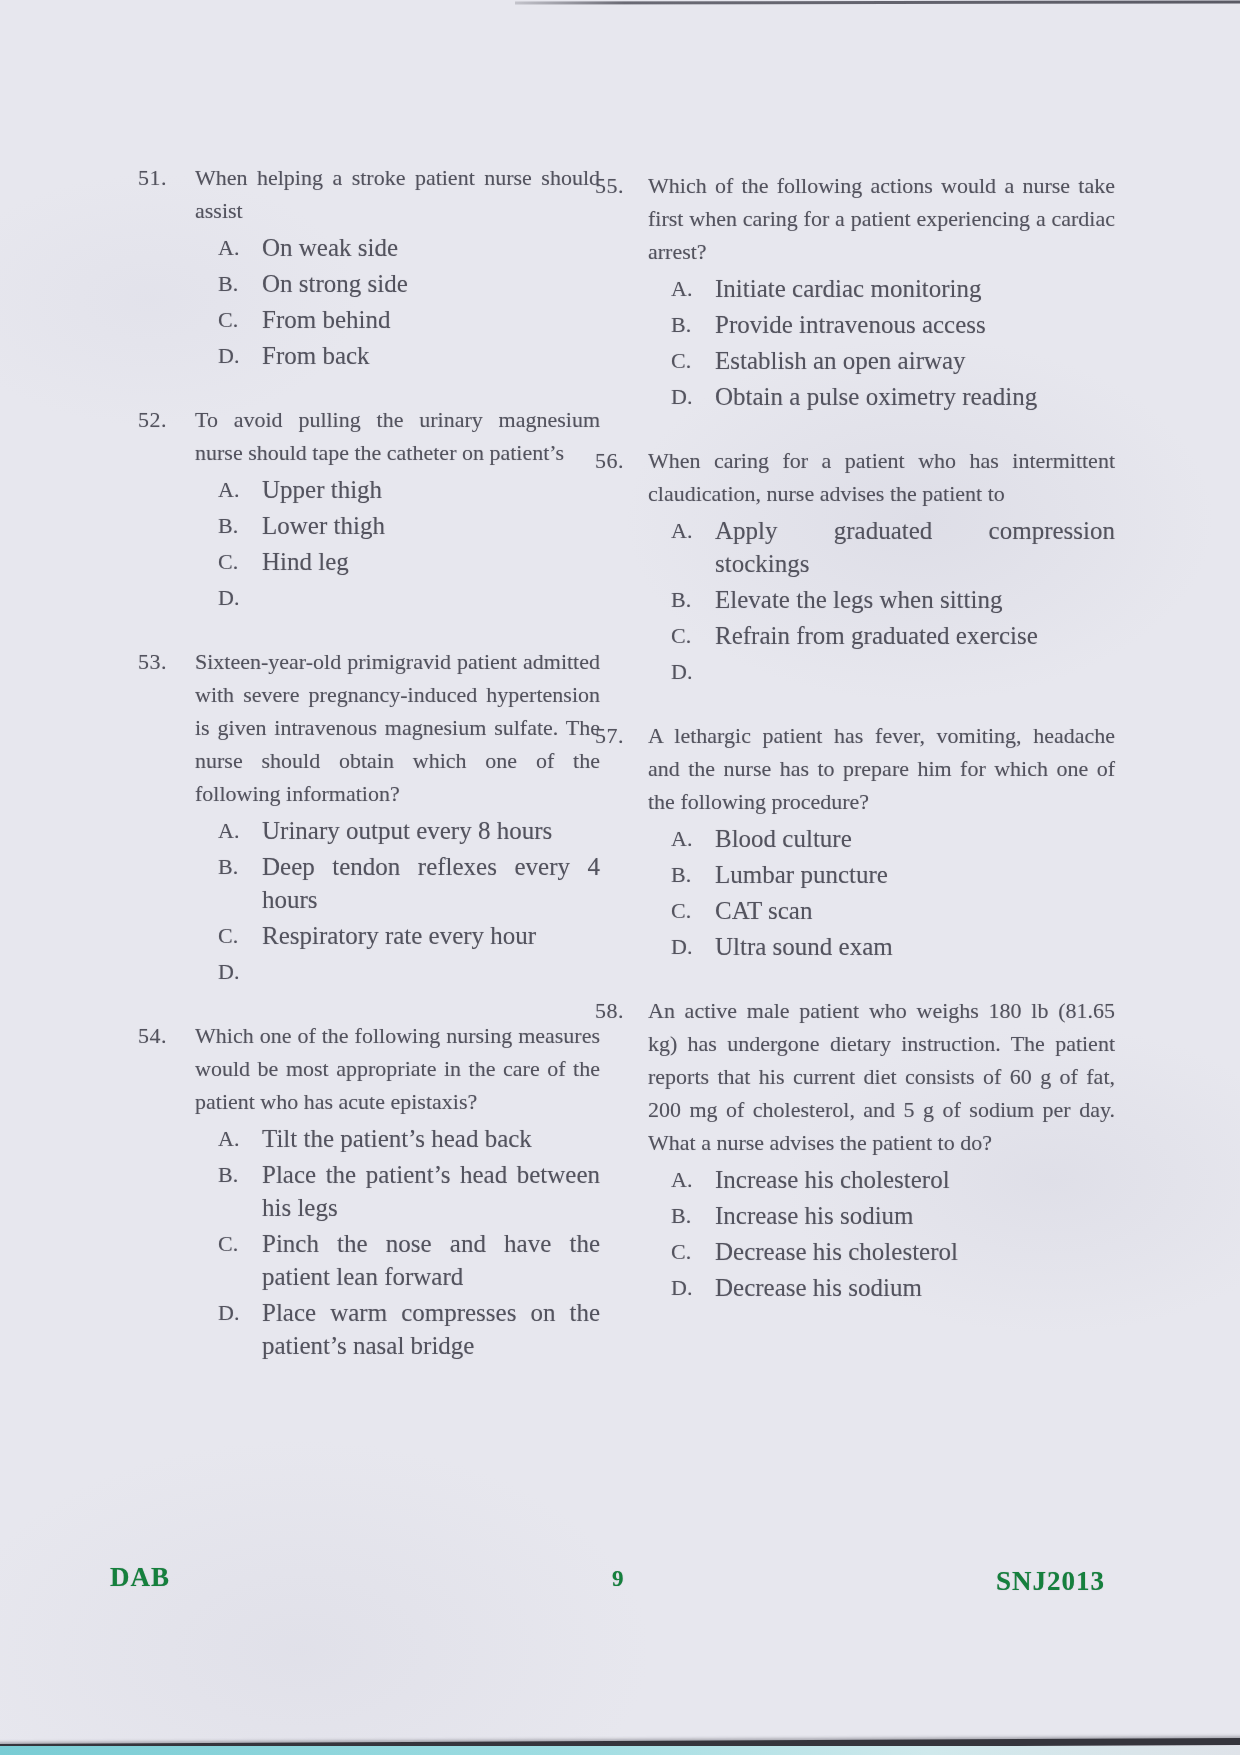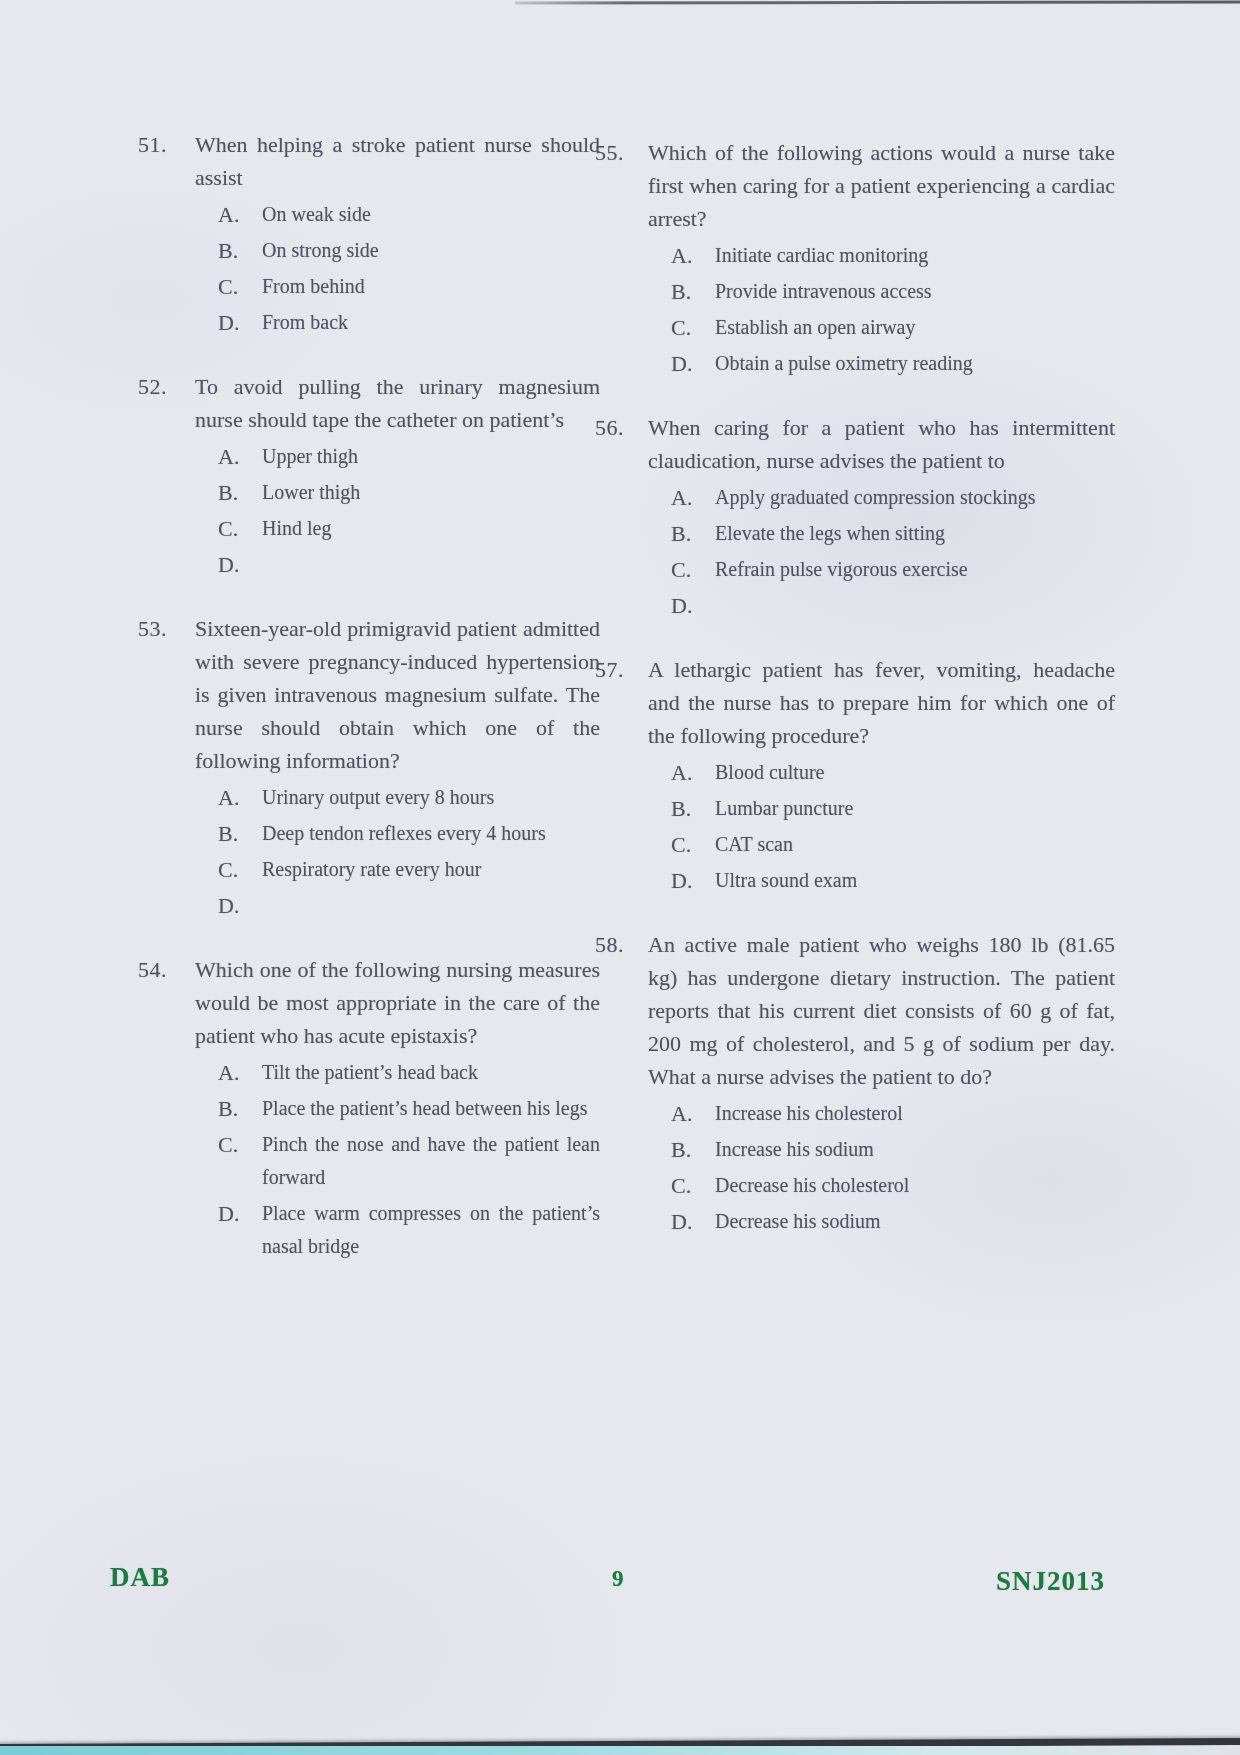--- a/index.html
+++ b/index.html
@@ -9,21 +9,21 @@
     background:#e7e7ee;
     background-image:
       radial-gradient(ellipse 420px 260px at 920px 520px, rgba(205,205,218,.35), rgba(205,205,218,0) 70%),
       radial-gradient(ellipse 380px 220px at 1050px 1180px, rgba(205,205,218,.30), rgba(205,205,218,0) 70%),
       radial-gradient(ellipse 500px 300px at 300px 1650px, rgba(210,210,222,.30), rgba(210,210,222,0) 70%),
       radial-gradient(ellipse 300px 180px at 150px 300px, rgba(222,222,232,.5), rgba(222,222,232,0) 70%);
     font-family:"Liberation Serif","DejaVu Serif",serif;
     color:#53535e;
     overflow:hidden;
   }
-  .col{position:absolute;}
+  .col{position:absolute;margin-top:33px;}
   #col-left{left:138px;top:128px;width:462px;}
   #col-right{left:595px;top:136px;width:520px;}
   .question{display:flex;margin-bottom:31px;}
   .qnum{
     flex:0 0 57px;
     font-size:22px;line-height:33px;
     letter-spacing:.5px;
   }
   #col-right .qnum{flex:0 0 53px;}
   .qbody{flex:1;}
@@ -39,21 +39,21 @@
     margin-top:3px;
     padding-left:23px;
   }
   .olabel{
     flex:0 0 44px;
     font-size:22px;line-height:33px;
     text-shadow:0 0 1px rgba(83,83,94,.35);
   }
   .otext{
     flex:1;
-    font-size:20px;line-height:33px;
+    font-size:25px;line-height:33px;
     text-align:justify;
     text-shadow:0 0 1px rgba(83,83,94,.35);
   }
   .footer-item{
     position:absolute;
     font-weight:bold;
     color:#15803d;
     text-shadow:0 0 1px rgba(74,74,85,.4);
   }
   #footer-left{left:110px;top:1562px;font-size:27px;letter-spacing:1px;}
@@ -229,21 +229,21 @@
     <span class="otext">Apply graduated compression stockings</span>
   </div>
 
   <div class="option">
     <span class="olabel">B.</span>
     <span class="otext">Elevate the legs when sitting</span>
   </div>
 
   <div class="option">
     <span class="olabel">C.</span>
-    <span class="otext">Refrain pulse vigorous exercise</span>
+    <span class="otext">Refrain from graduated exercise</span>
   </div>
 
   <div class="option">
     <span class="olabel">D.</span>
   </div>
 </div>
     </div>
   </div>
 
   <div class="question">

